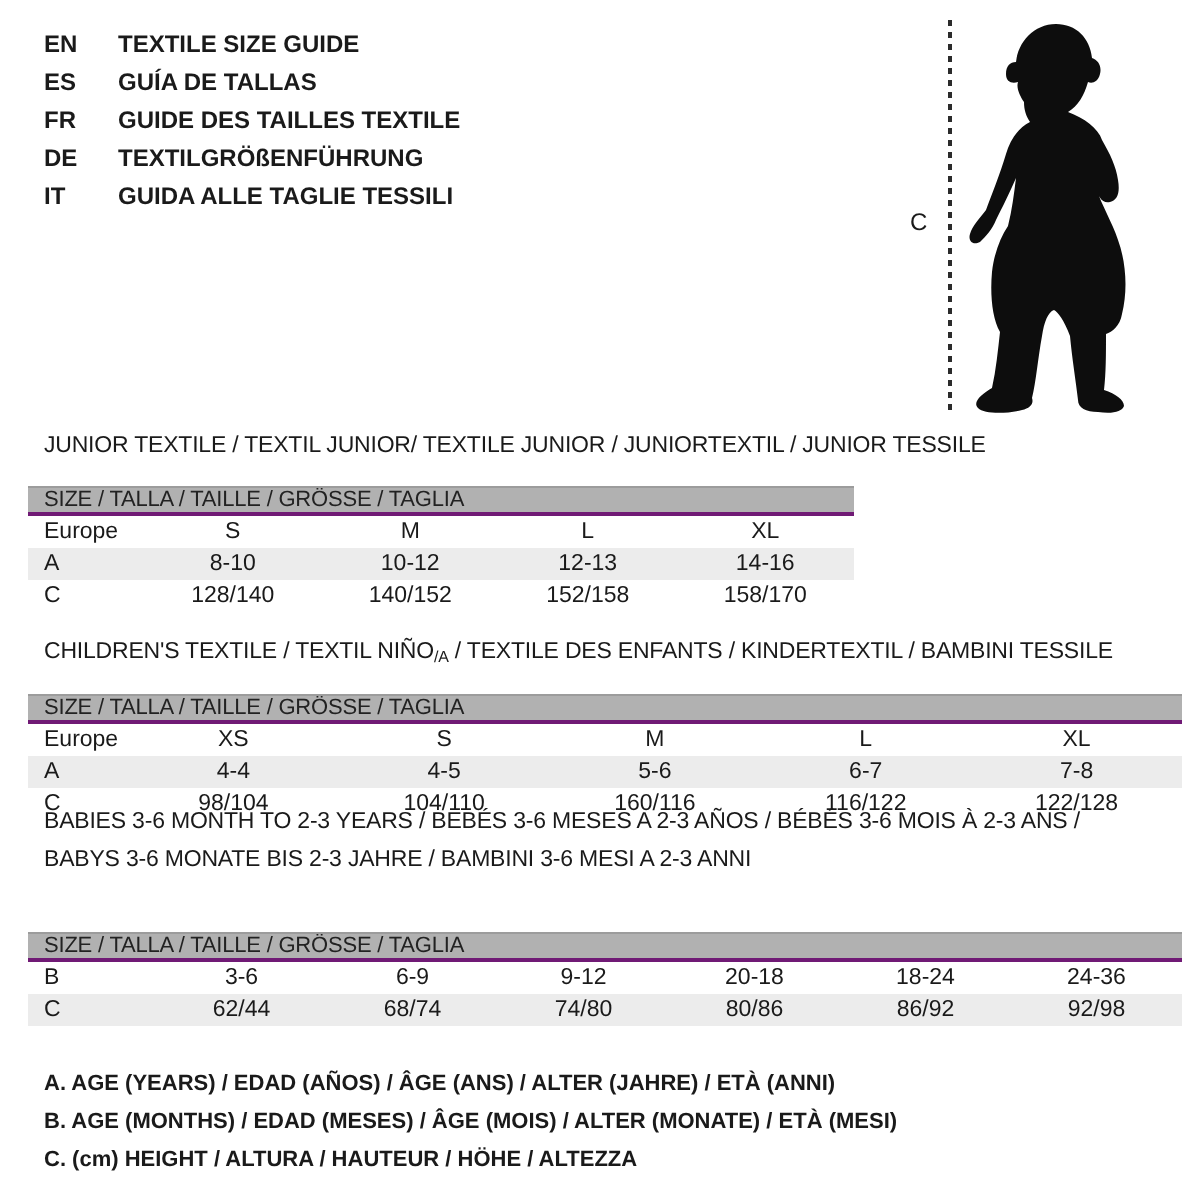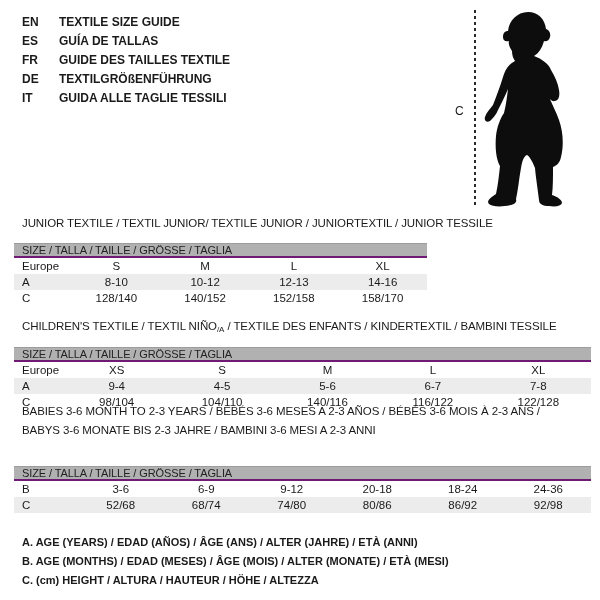--- a/index.html
+++ b/index.html
@@ -156,31 +156,31 @@
     <tr>
       <td class="lbl">Europe</td>
       <td>XS</td>
       <td>S</td>
       <td>M</td>
       <td>L</td>
       <td>XL</td>
     </tr>
     <tr>
       <td class="lbl">A</td>
-      <td>9-4</td>
+      <td>4-4</td>
       <td>4-5</td>
       <td>5-6</td>
       <td>6-7</td>
       <td>7-8</td>
     </tr>
     <tr>
       <td class="lbl">C</td>
       <td>98/104</td>
       <td>104/110</td>
-      <td>140/116</td>
+      <td>160/116</td>
       <td>116/122</td>
       <td>122/128</td>
     </tr>
   </tbody>
 </table>
 
 <div class="tbl-title t3-title">
   <div>BABIES 3-6 MONTH TO 2-3 YEARS / BEBÉS 3-6 MESES A 2-3 AÑOS / BÉBÉS 3-6 MOIS À 2-3 ANS /</div>
   <div>BABYS 3-6 MONATE BIS 2-3 JAHRE / BAMBINI 3-6 MESI A 2-3 ANNI</div>
 </div>
@@ -205,21 +205,21 @@
       <td class="lbl">B</td>
       <td>3-6</td>
       <td>6-9</td>
       <td>9-12</td>
       <td>20-18</td>
       <td>18-24</td>
       <td>24-36</td>
     </tr>
     <tr>
       <td class="lbl">C</td>
-      <td>52/68</td>
+      <td>62/44</td>
       <td>68/74</td>
       <td>74/80</td>
       <td>80/86</td>
       <td>86/92</td>
       <td>92/98</td>
     </tr>
   </tbody>
 </table>
 
 <div class="footnotes">

